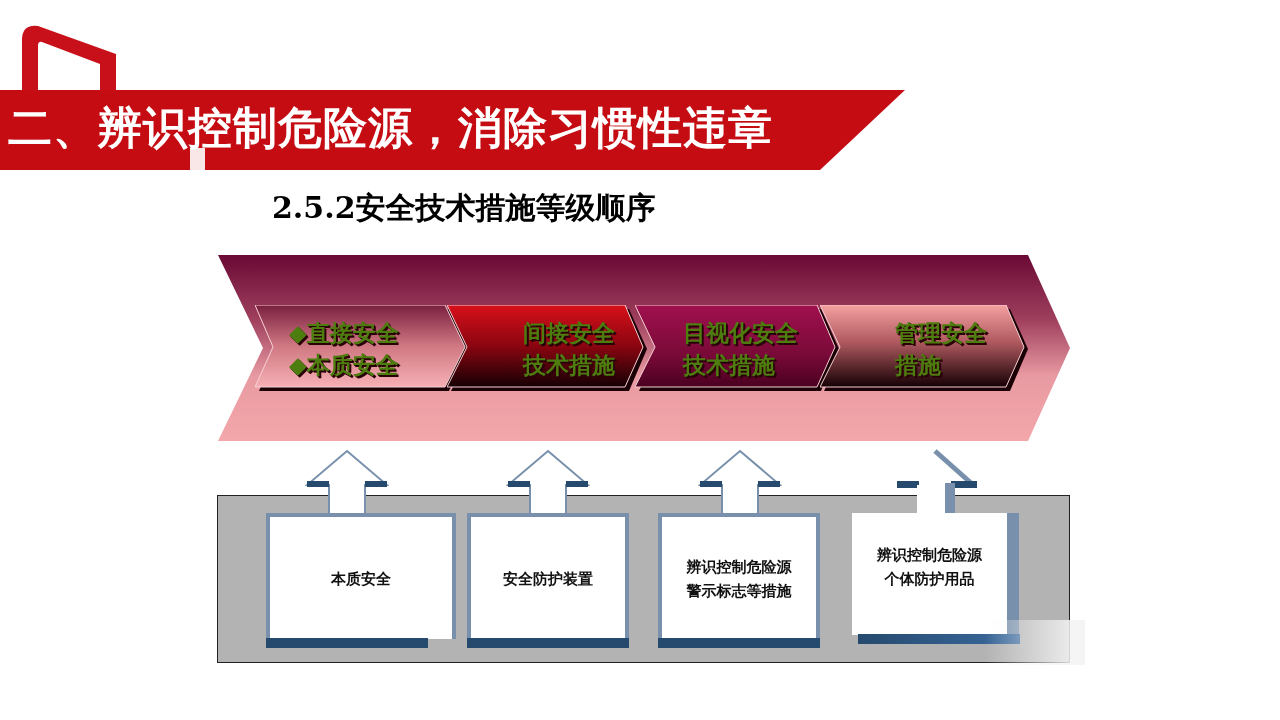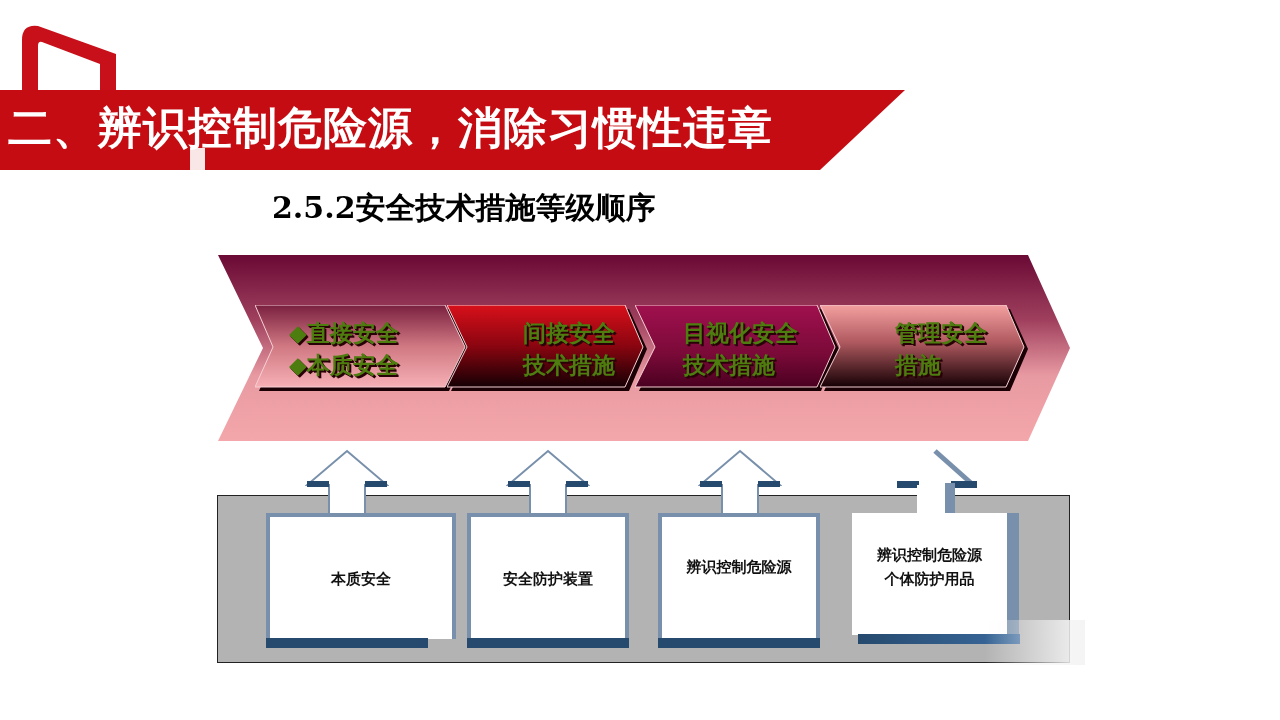--- a/index.html
+++ b/index.html
@@ -156,20 +156,21 @@
 <div class="abs box-shadow" style="left:467px;top:638px;width:162px;"></div>
 
 <svg class="abs up-arrow" style="left:698px;top:449px;" width="84" height="70" viewBox="0 0 84 70">
   <polygon points="42,2 82,36 60,36 60,70 24,70 24,36 2,36" fill="#ffffff" stroke="#7890ab" stroke-width="2"></polygon>
   <rect x="2" y="32" width="22" height="6" fill="#264a6e"></rect>
     <rect x="60" y="32" width="22" height="6" fill="#264a6e"></rect>
 </svg>
 <div class="abs box" style="left:658px;top:513px;width:162px;height:126px;">
   <div class="box-text" style="top:38px;">
     <div>辨识控制危险源</div>
+    <div>警示标志等措施</div>
   </div>
 </div>
 <div class="abs box-shadow" style="left:658px;top:638px;width:162px;"></div>
 
 <svg class="abs up-arrow" style="left:895px;top:447px;" width="90" height="75" viewBox="0 0 90 75">
   <line x1="40" y1="4" x2="76" y2="36" stroke="#7890ab" stroke-width="5"></line>
   <rect x="2" y="34" width="22" height="7" fill="#264a6e"></rect>
     <rect x="56" y="34" width="26" height="7" fill="#264a6e"></rect>
   <rect x="22" y="38" width="34" height="37" fill="#ffffff"></rect>
   <rect x="50" y="36" width="10" height="39" fill="#7890ab"></rect>

